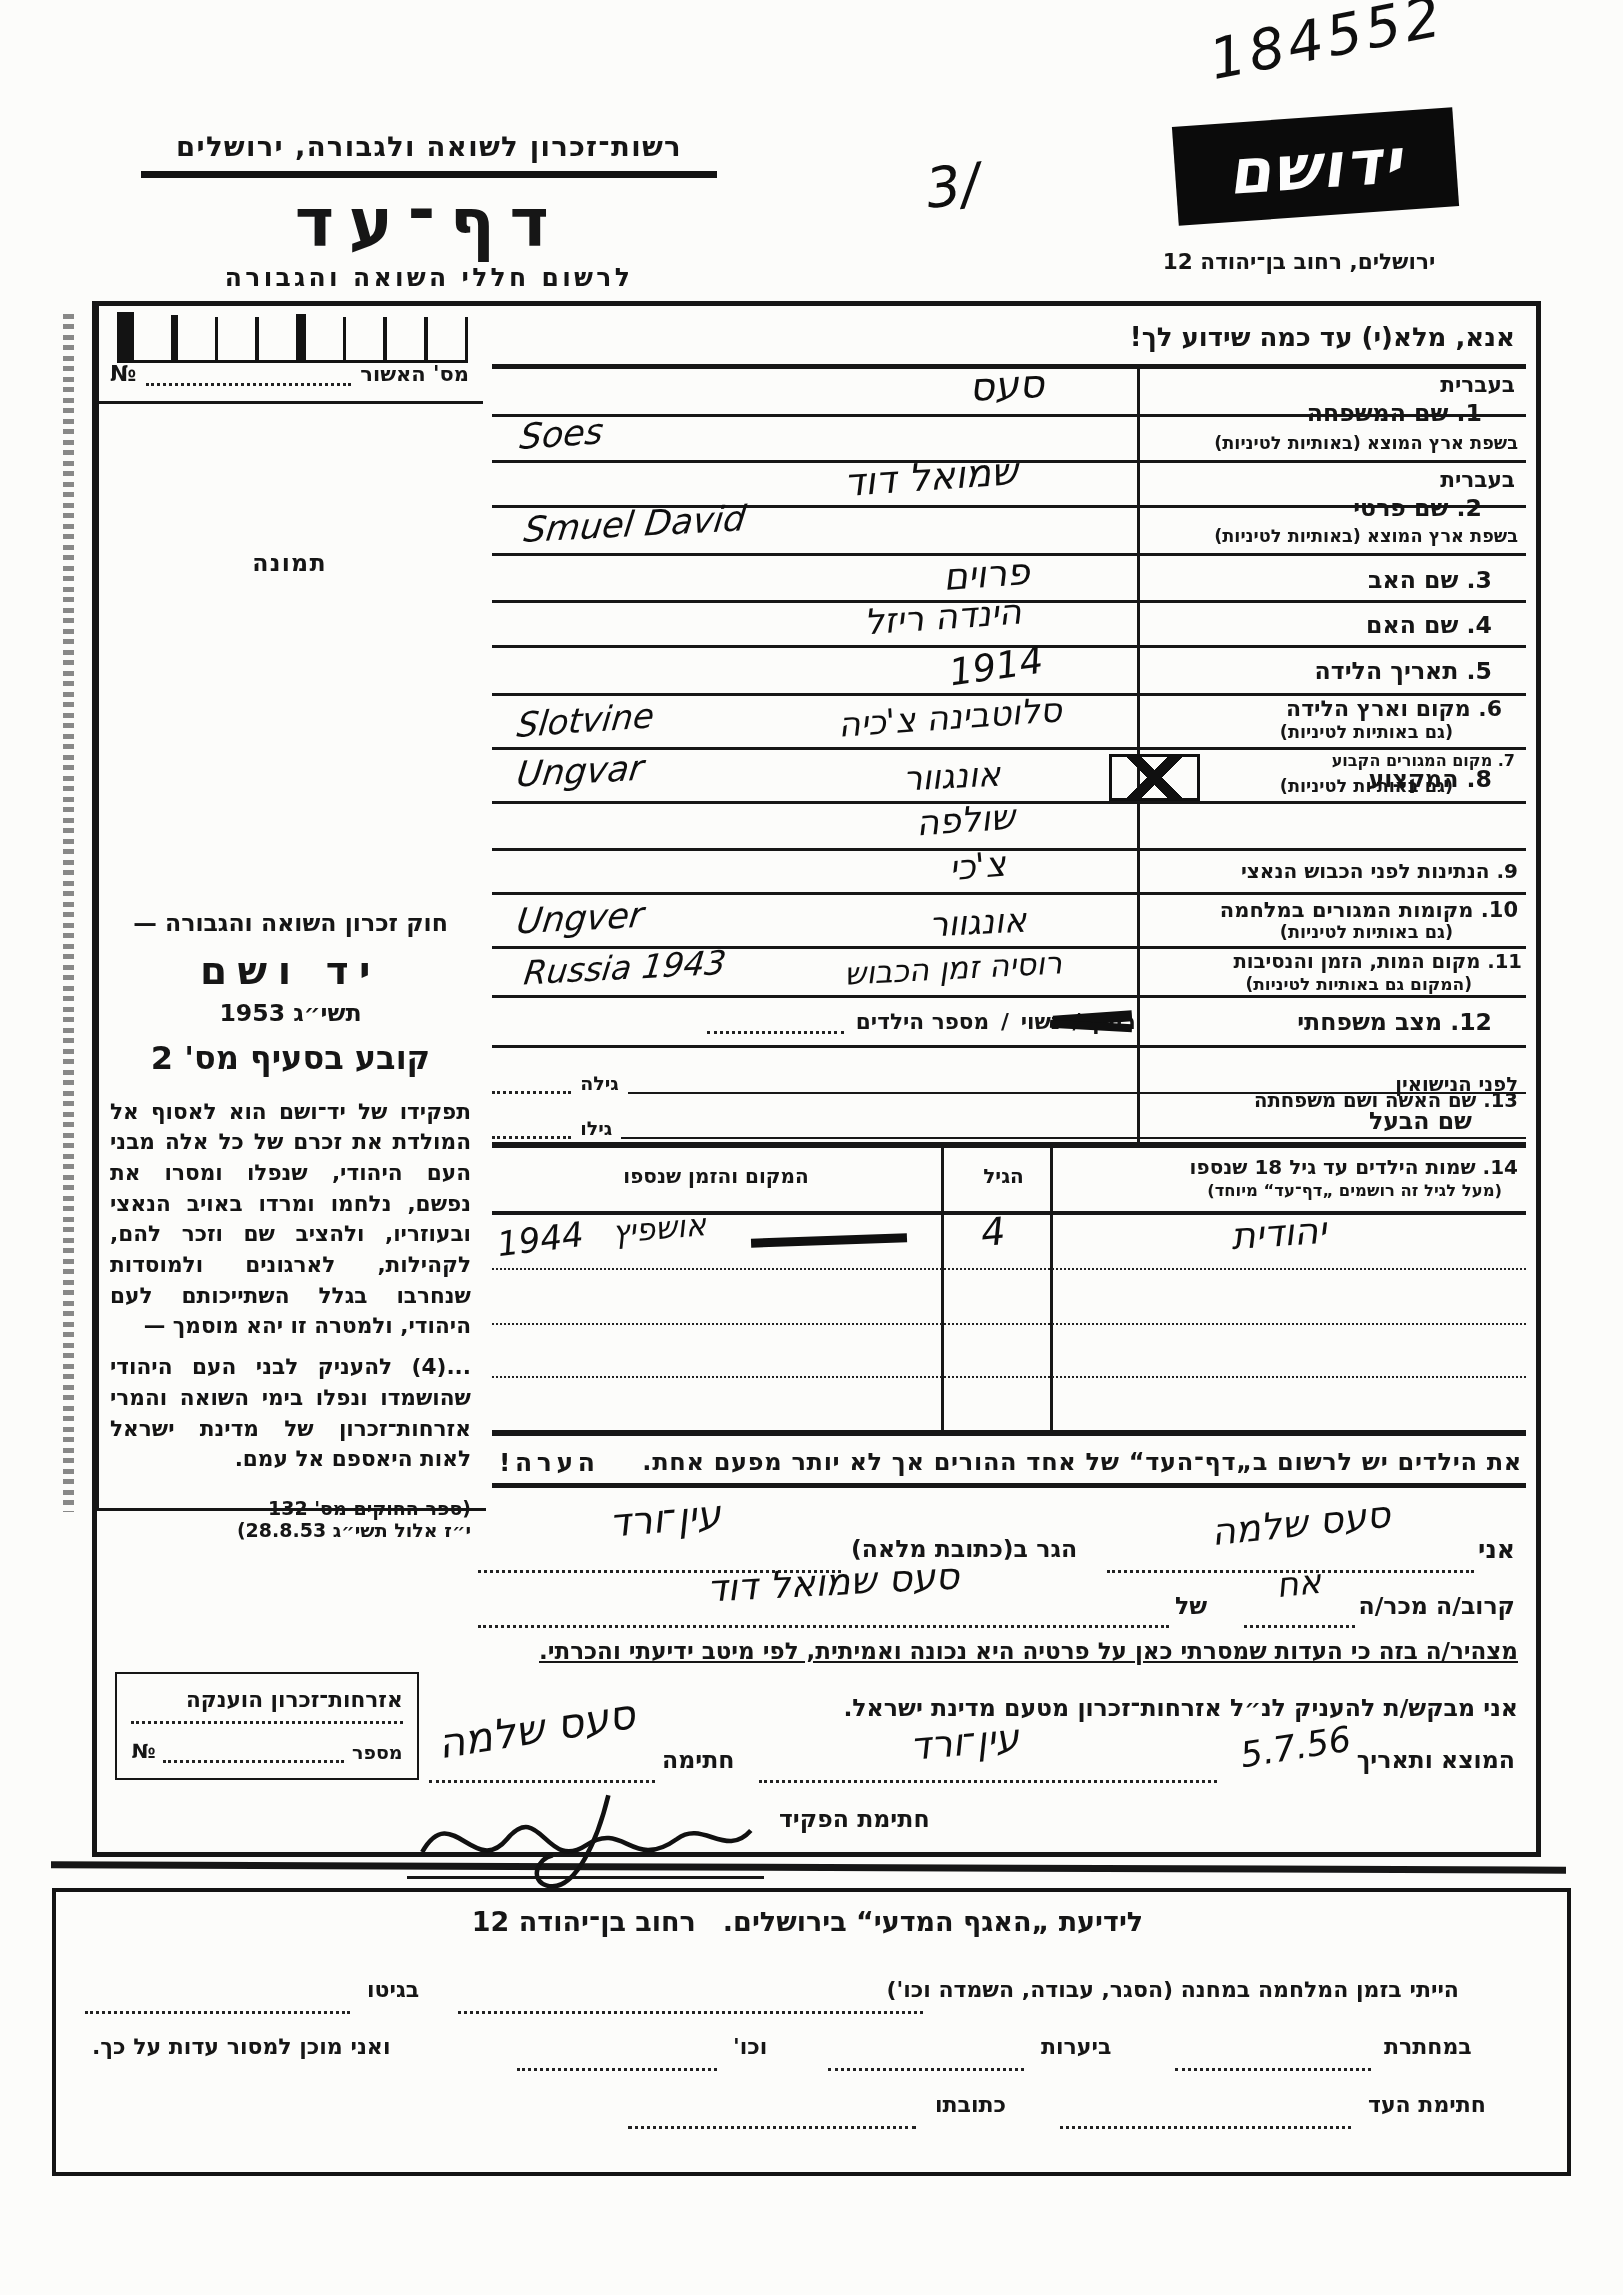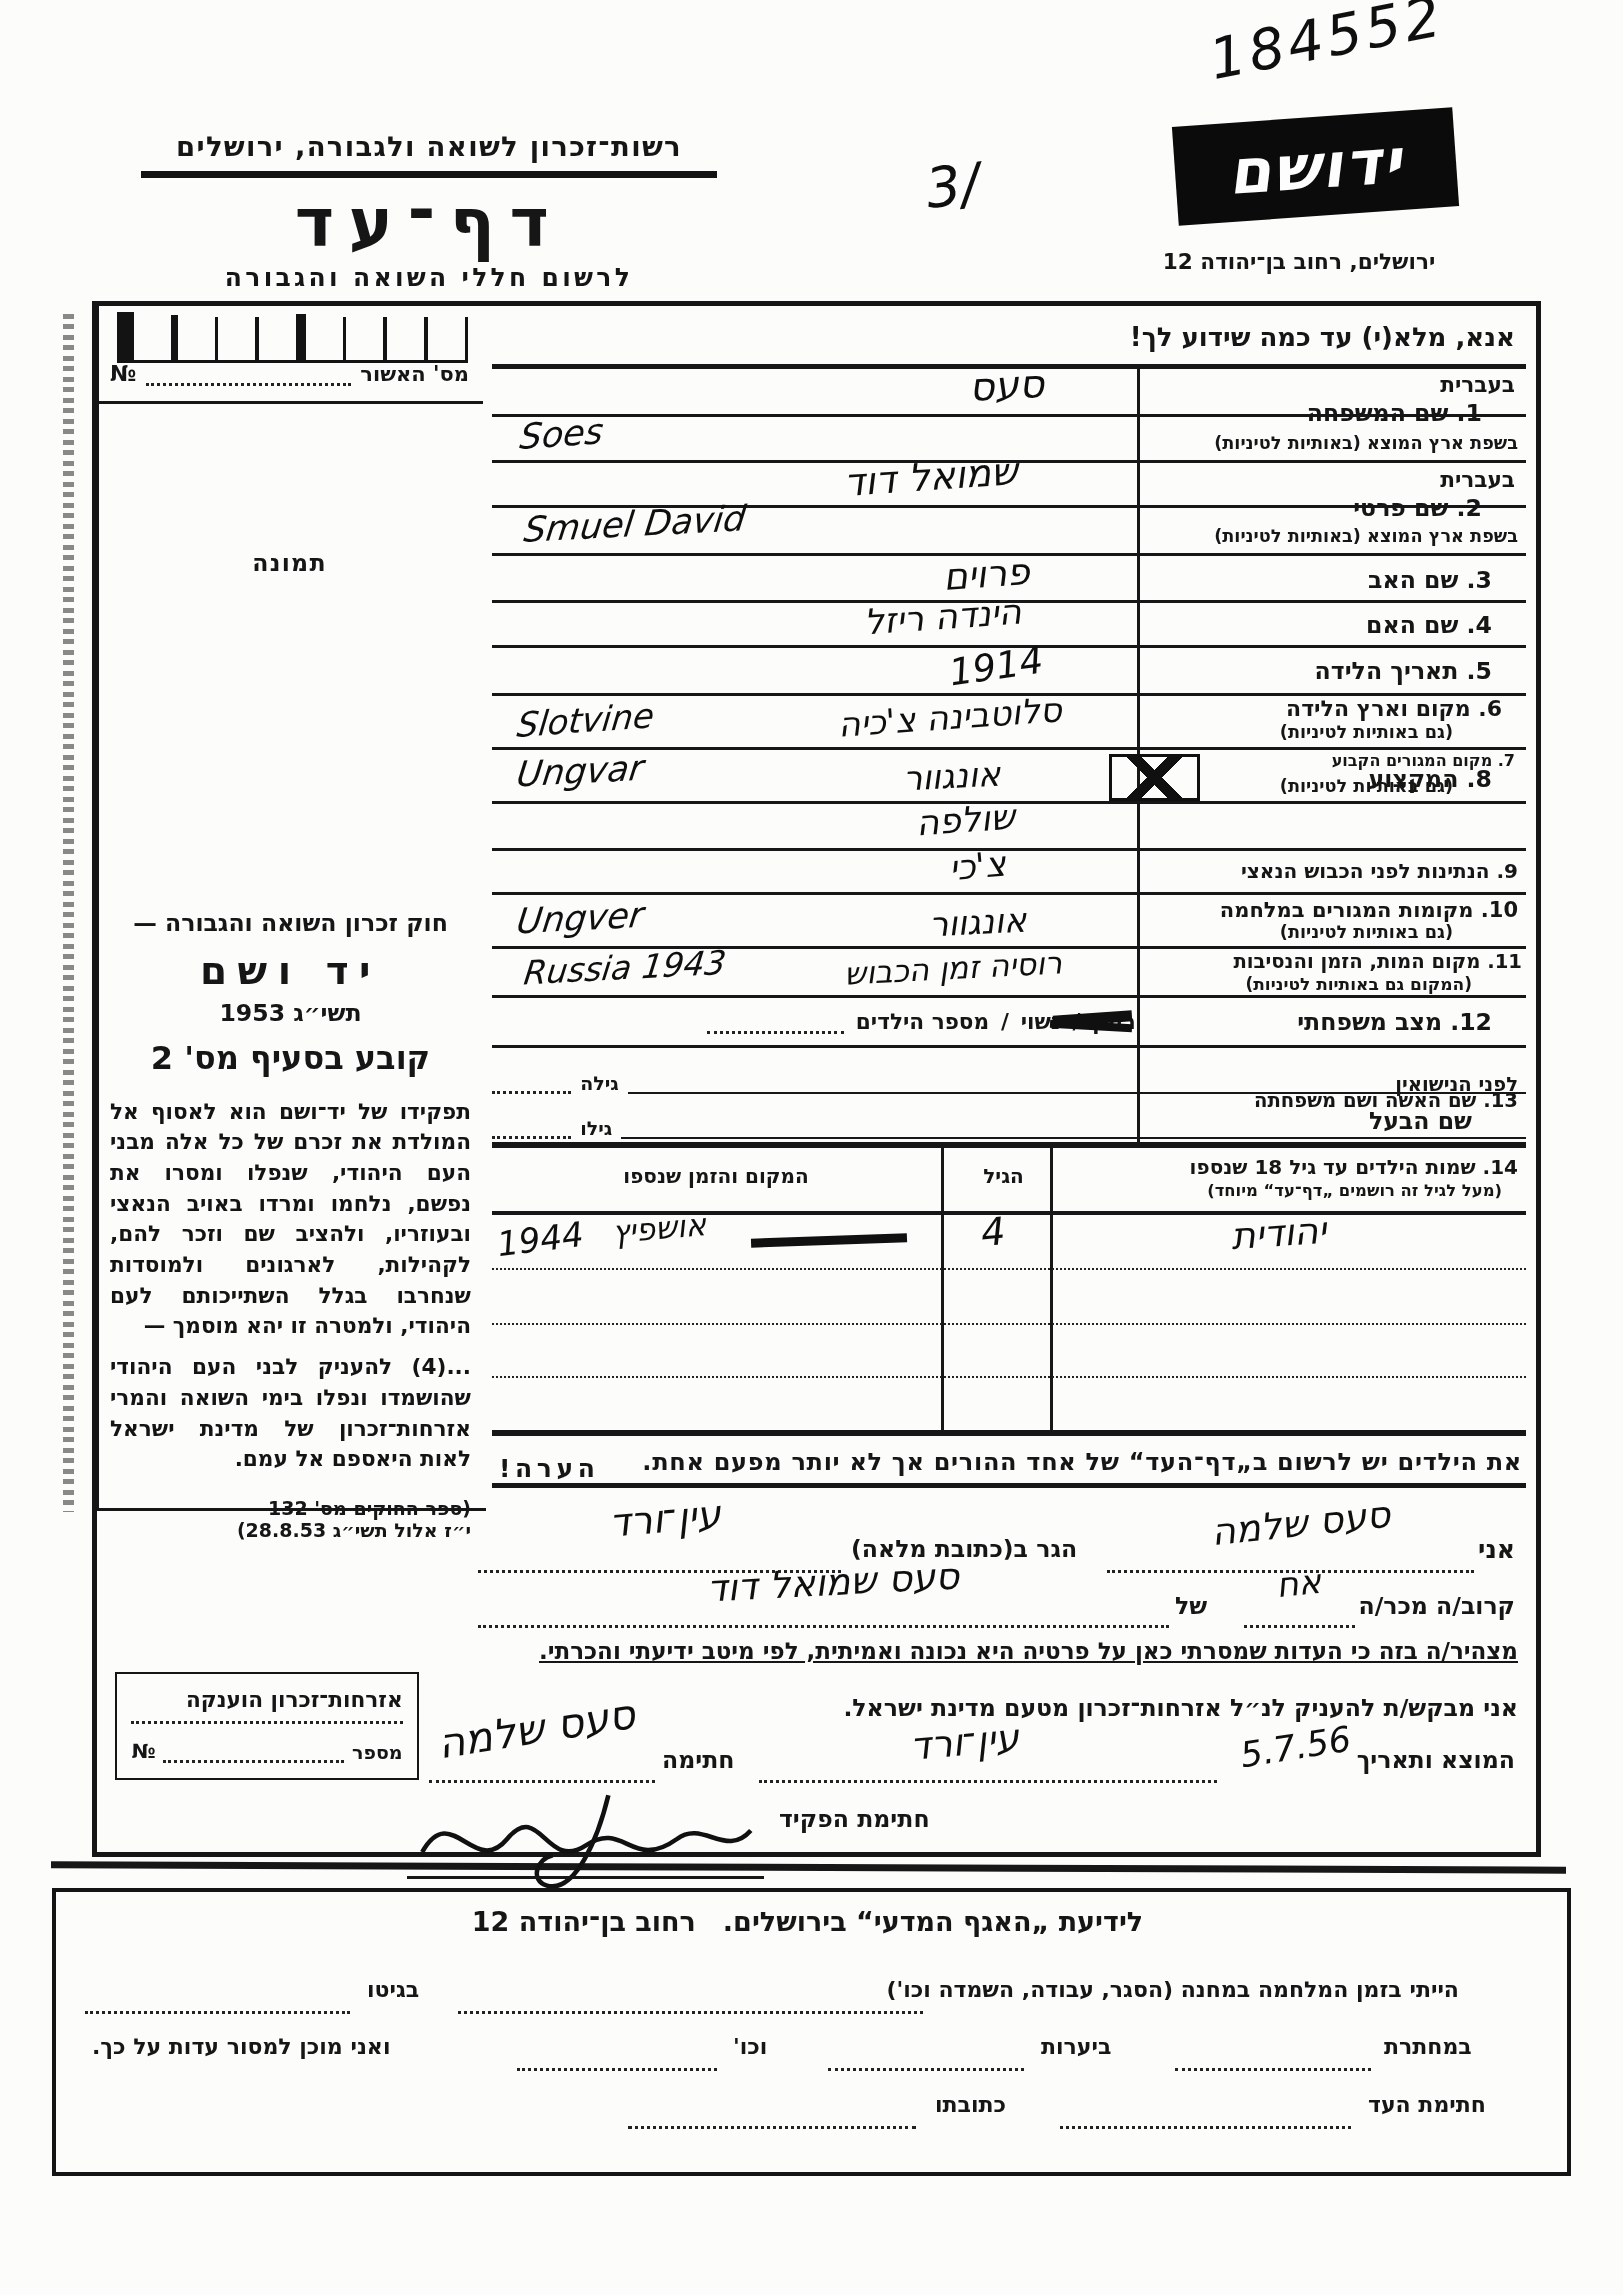--- a/index.html
+++ b/index.html
@@ -181,21 +181,21 @@
        linear-gradient(-45deg,transparent 44%,#101010 44% 56%,transparent 56%);"></div>
   <div class="abs hw" style="left:517px;top:751px;font-size:35px;transform:rotate(-3deg) skewX(-10deg);">Ungvar</div>
   <div class="abs hw" style="left:916px;top:800px;font-size:35px;transform:rotate(-4deg);">שולפה</div>
   <div class="abs hw" style="left:949px;top:846px;font-size:35px;transform:rotate(-5deg);">צ'כי</div>
   <div class="abs hw" style="left:929px;top:902px;font-size:34px;transform:rotate(-3deg);">אונגוור</div>
   <div class="abs hw" style="left:517px;top:898px;font-size:35px;transform:rotate(-3deg) skewX(-10deg);">Ungver</div>
   <div class="abs hw" style="left:844px;top:950px;font-size:31px;transform:rotate(-3deg);">רוסיה זמן הכבוש</div>
   <div class="abs hw" style="left:524px;top:948px;font-size:33px;transform:rotate(-3deg) skewX(-10deg);">Russia 1943</div>
 
   <div class="abs p" style="right:101px;top:1448px;font-size:24px;letter-spacing:0.7px;">את הילדים יש לרשום ב„דף־העד“ של אחד ההורים אך לא יותר מפעם אחת.</div>
-  <div class="abs p" style="left:499px;top:1448px;font-size:25px;letter-spacing:4.6px;margin-top:6px;">הערה!</div>
+  <div class="abs p" style="left:499px;top:1448px;font-size:25px;letter-spacing:4.6px;">הערה!</div>
   <div class="rule" style="left:492px;top:1483px;width:1034px;height:4.6px;"></div>
 
   <div class="abs p" style="right:108px;top:1535px;font-size:25px;">אני</div>
   <div class="abs hw" style="left:1211px;top:1502px;font-size:37px;transform:rotate(-6deg);">סעס שלמה</div>
   <div class="dots" style="left:1107px;top:1570px;width:367px;"></div>
   <div class="abs p" style="left:851px;top:1535px;font-size:23.6px;">הגר ב(כתובת מלאה)</div>
   <div class="dots" style="left:478px;top:1570px;width:363px;"></div>
   <div class="abs hw" style="left:609px;top:1496px;font-size:39px;transform:rotate(-5deg);">עין־ורד</div>
 
   <div class="abs p" style="right:108px;top:1592px;font-size:23.6px;">קרוב/ה מכר/ה</div>

